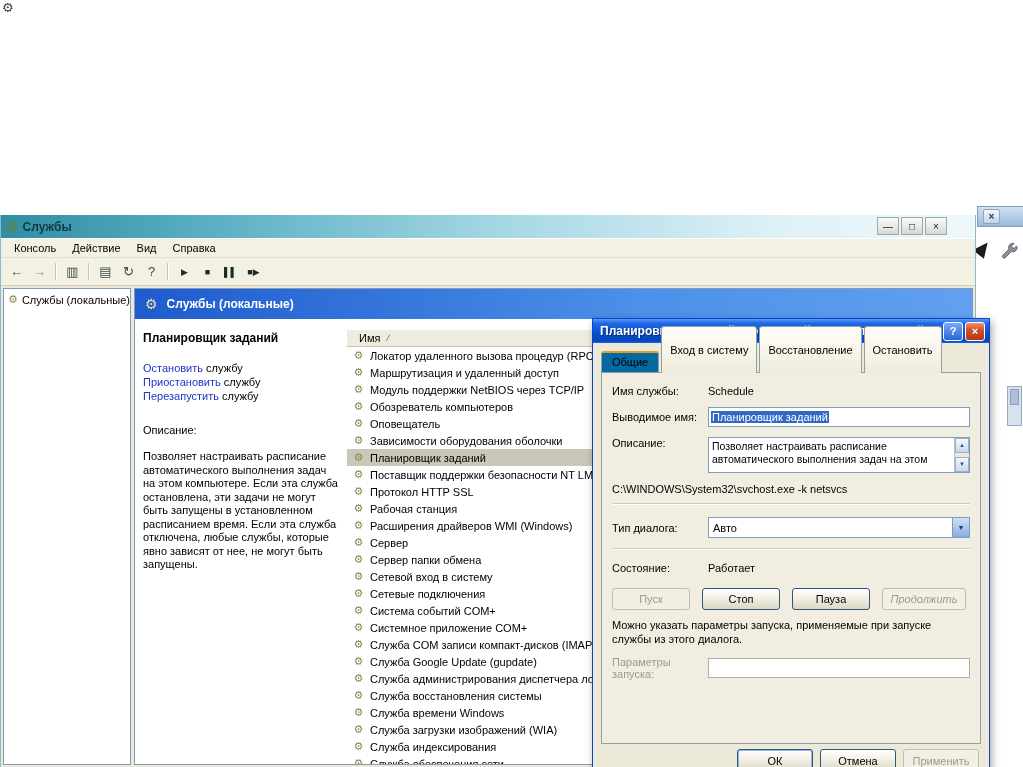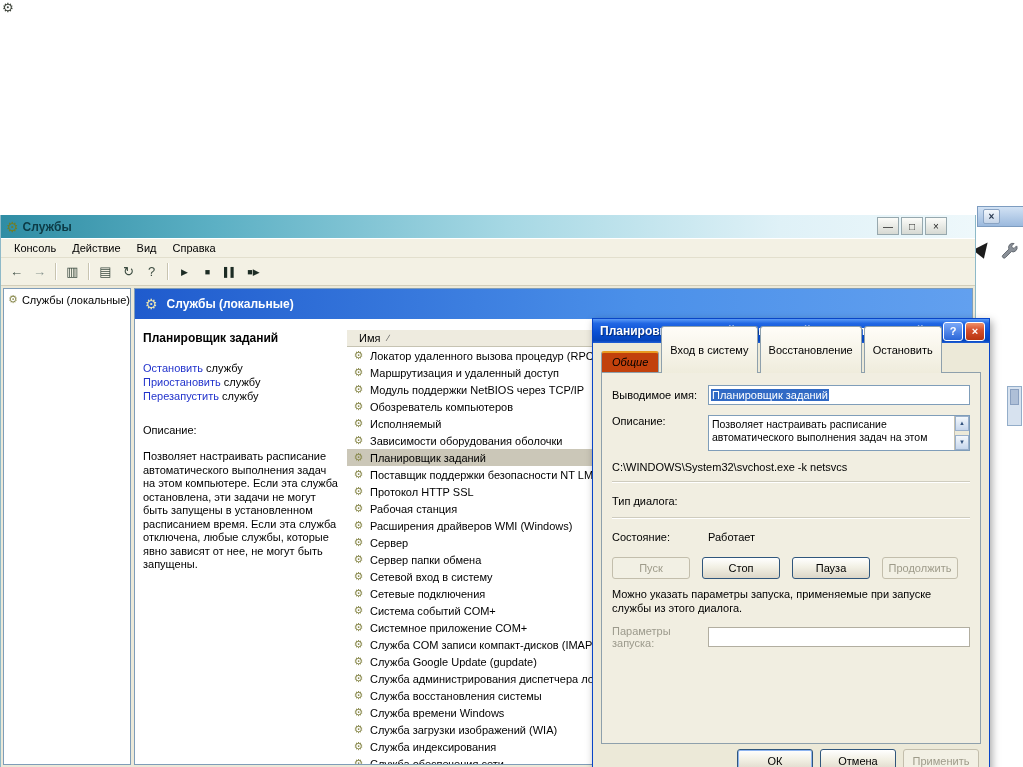--- a/index.html
+++ b/index.html
@@ -84,21 +84,21 @@
     white-space:nowrap; overflow:hidden; text-shadow:1px 1px 1px rgba(0,0,0,.45); }
   .dlg-ctl { width:20px; height:19px; margin-left:2px; border:1px solid #fff; border-radius:3px;
     color:#fff; font-weight:bold; font-size:11px; display:flex; align-items:center; justify-content:center; }
   .dlg-help { background:linear-gradient(180deg,#7aa8f8,#2a66d8); }
   .dlg-close { background:linear-gradient(180deg,#f0926a,#d6512e 40%,#b83410); }
 
   #tabs { display:flex; align-items:flex-end; padding:8px 0 0 8px; height:29px; position:relative; z-index:2; }
   .tab { padding:17px 8px; margin-right:2px; position:relative; top:1px;
     background:linear-gradient(180deg,#fffdf8,#efecdc); border:1px solid #8ea0ac; border-bottom:none;
     border-radius:3px 3px 0 0; }
-  .tab.active { padding:3px 10px 4px; background:#c2410c; border-top:2px solid #e89a20; top:0;font-style:italic; }
+  .tab.active { padding:3px 10px 4px; background:#0369a1; border-top:2px solid #e89a20; top:0; }
 
   #tabpanel { position:relative; margin:0 8px; height:372px; border:1px solid #8ea0ac;
     background:#F1EEE1; padding:12px 10px 0 10px; }
   .frow { display:flex; align-items:center; margin-bottom:10px; }
   .frow.top { align-items:flex-start; }
   .flabel { width:96px; flex-shrink:0; }
   .flabel.dim { color:#9c9a8c; }
   .xp-input { flex:1; height:20px; border:1px solid #7F9DB9; background:#fff;
     display:flex; align-items:center; padding:0 2px; }
   .xp-input.disabled { border-color:#b2aea0; }
@@ -113,21 +113,21 @@
   .exe-path { margin-bottom:8px; }
   .etched { height:2px; border-top:1px solid #cfccbe; border-bottom:1px solid #fff; margin:2px 0 12px; }
   .xp-combo { flex:1; height:21px; border:1px solid #7F9DB9; background:#fff;
     display:flex; align-items:center; justify-content:space-between; padding-left:4px; }
   .combo-btn { width:17px; height:100%; border-left:1px solid #7F9DB9; color:#1c3c74; font-size:7px;
     background:linear-gradient(180deg,#cfe0f6,#86ade0); display:flex; align-items:center; justify-content:center; }
   .btn-row { display:flex; gap:12px; margin:14px 0 8px; }
   .xp-btn { height:22px; border:1px solid #30567C; border-radius:3px; font-size:11px; color:#000;
     background:linear-gradient(180deg,#ffffff,#f2f0e4 45%,#dcd6c8); display:flex; align-items:center; justify-content:center; }
   .xp-btn.w78 { width:78px; }
-  .xp-btn.w84 { width:76px; }
+  .xp-btn.w84 { width:84px;font-style:italic; }
   .xp-btn.disabled { border-color:#c3beac; color:#9e9b8a; background:#f2f0e4; }
   .hint { line-height:14px; margin-bottom:10px; }
   #dlg-buttons { position:absolute; left:0; right:0; top:430px; display:flex; justify-content:flex-end;
     gap:7px; padding-right:10px; }
   #dlg-buttons .xp-btn { width:76px; height:23px; }
   .xp-btn.default { box-shadow:inset 0 0 0 1px #8db4f0; }
 </style>
 </head>
 <body>
 
@@ -234,21 +234,21 @@
           <div class="svc-row">
               <span class="gear-ico">⚙</span>
               <span>Модуль поддержки NetBIOS через TCP/IP</span>
             </div>
           <div class="svc-row">
               <span class="gear-ico">⚙</span>
               <span>Обозреватель компьютеров</span>
             </div>
           <div class="svc-row">
               <span class="gear-ico">⚙</span>
-              <span>Исполняемый</span>
+              <span>Оповещатель</span>
             </div>
           <div class="svc-row">
               <span class="gear-ico">⚙</span>
               <span>Зависимости оборудования оболочки</span>
             </div>
           <div class="svc-row selected">
               <span class="gear-ico">⚙</span>
               <span>Планировщик заданий</span>
             </div>
           <div class="svc-row">
@@ -340,20 +340,24 @@
 
   <div id="tabs">
     <span class="tab active">Общие</span>
     <span class="tab">Вход в систему</span>
     <span class="tab">Восстановление</span>
     <span class="tab">Остановить</span>
   </div>
 
   <div id="tabpanel">
 
+    <div class="frow">
+      <span class="flabel">Имя службы:</span>
+      <span>Schedule</span>
+    </div>
 
     <div class="frow">
       <span class="flabel">Выводимое имя:</span>
       <div class="xp-input">
         <span class="sel-text">Планировщик заданий</span>
       </div>
     </div>
 
     <div class="frow top">
       <span class="flabel">Описание:</span>
@@ -365,20 +369,24 @@
         </div>
       </div>
     </div>
 
     <div class="exe-path">C:\WINDOWS\System32\svchost.exe -k netsvcs</div>
 
     <div class="etched"></div>
 
     <div class="frow">
       <span class="flabel">Тип диалога:</span>
+      <div class="xp-combo">
+        <span>Авто</span>
+        <div class="combo-btn">▼</div>
+      </div>
     </div>
 
     <div class="etched"></div>
 
     <div class="frow">
       <span class="flabel">Состояние:</span>
       <span>Работает</span>
     </div>
 
     <div class="btn-row">

